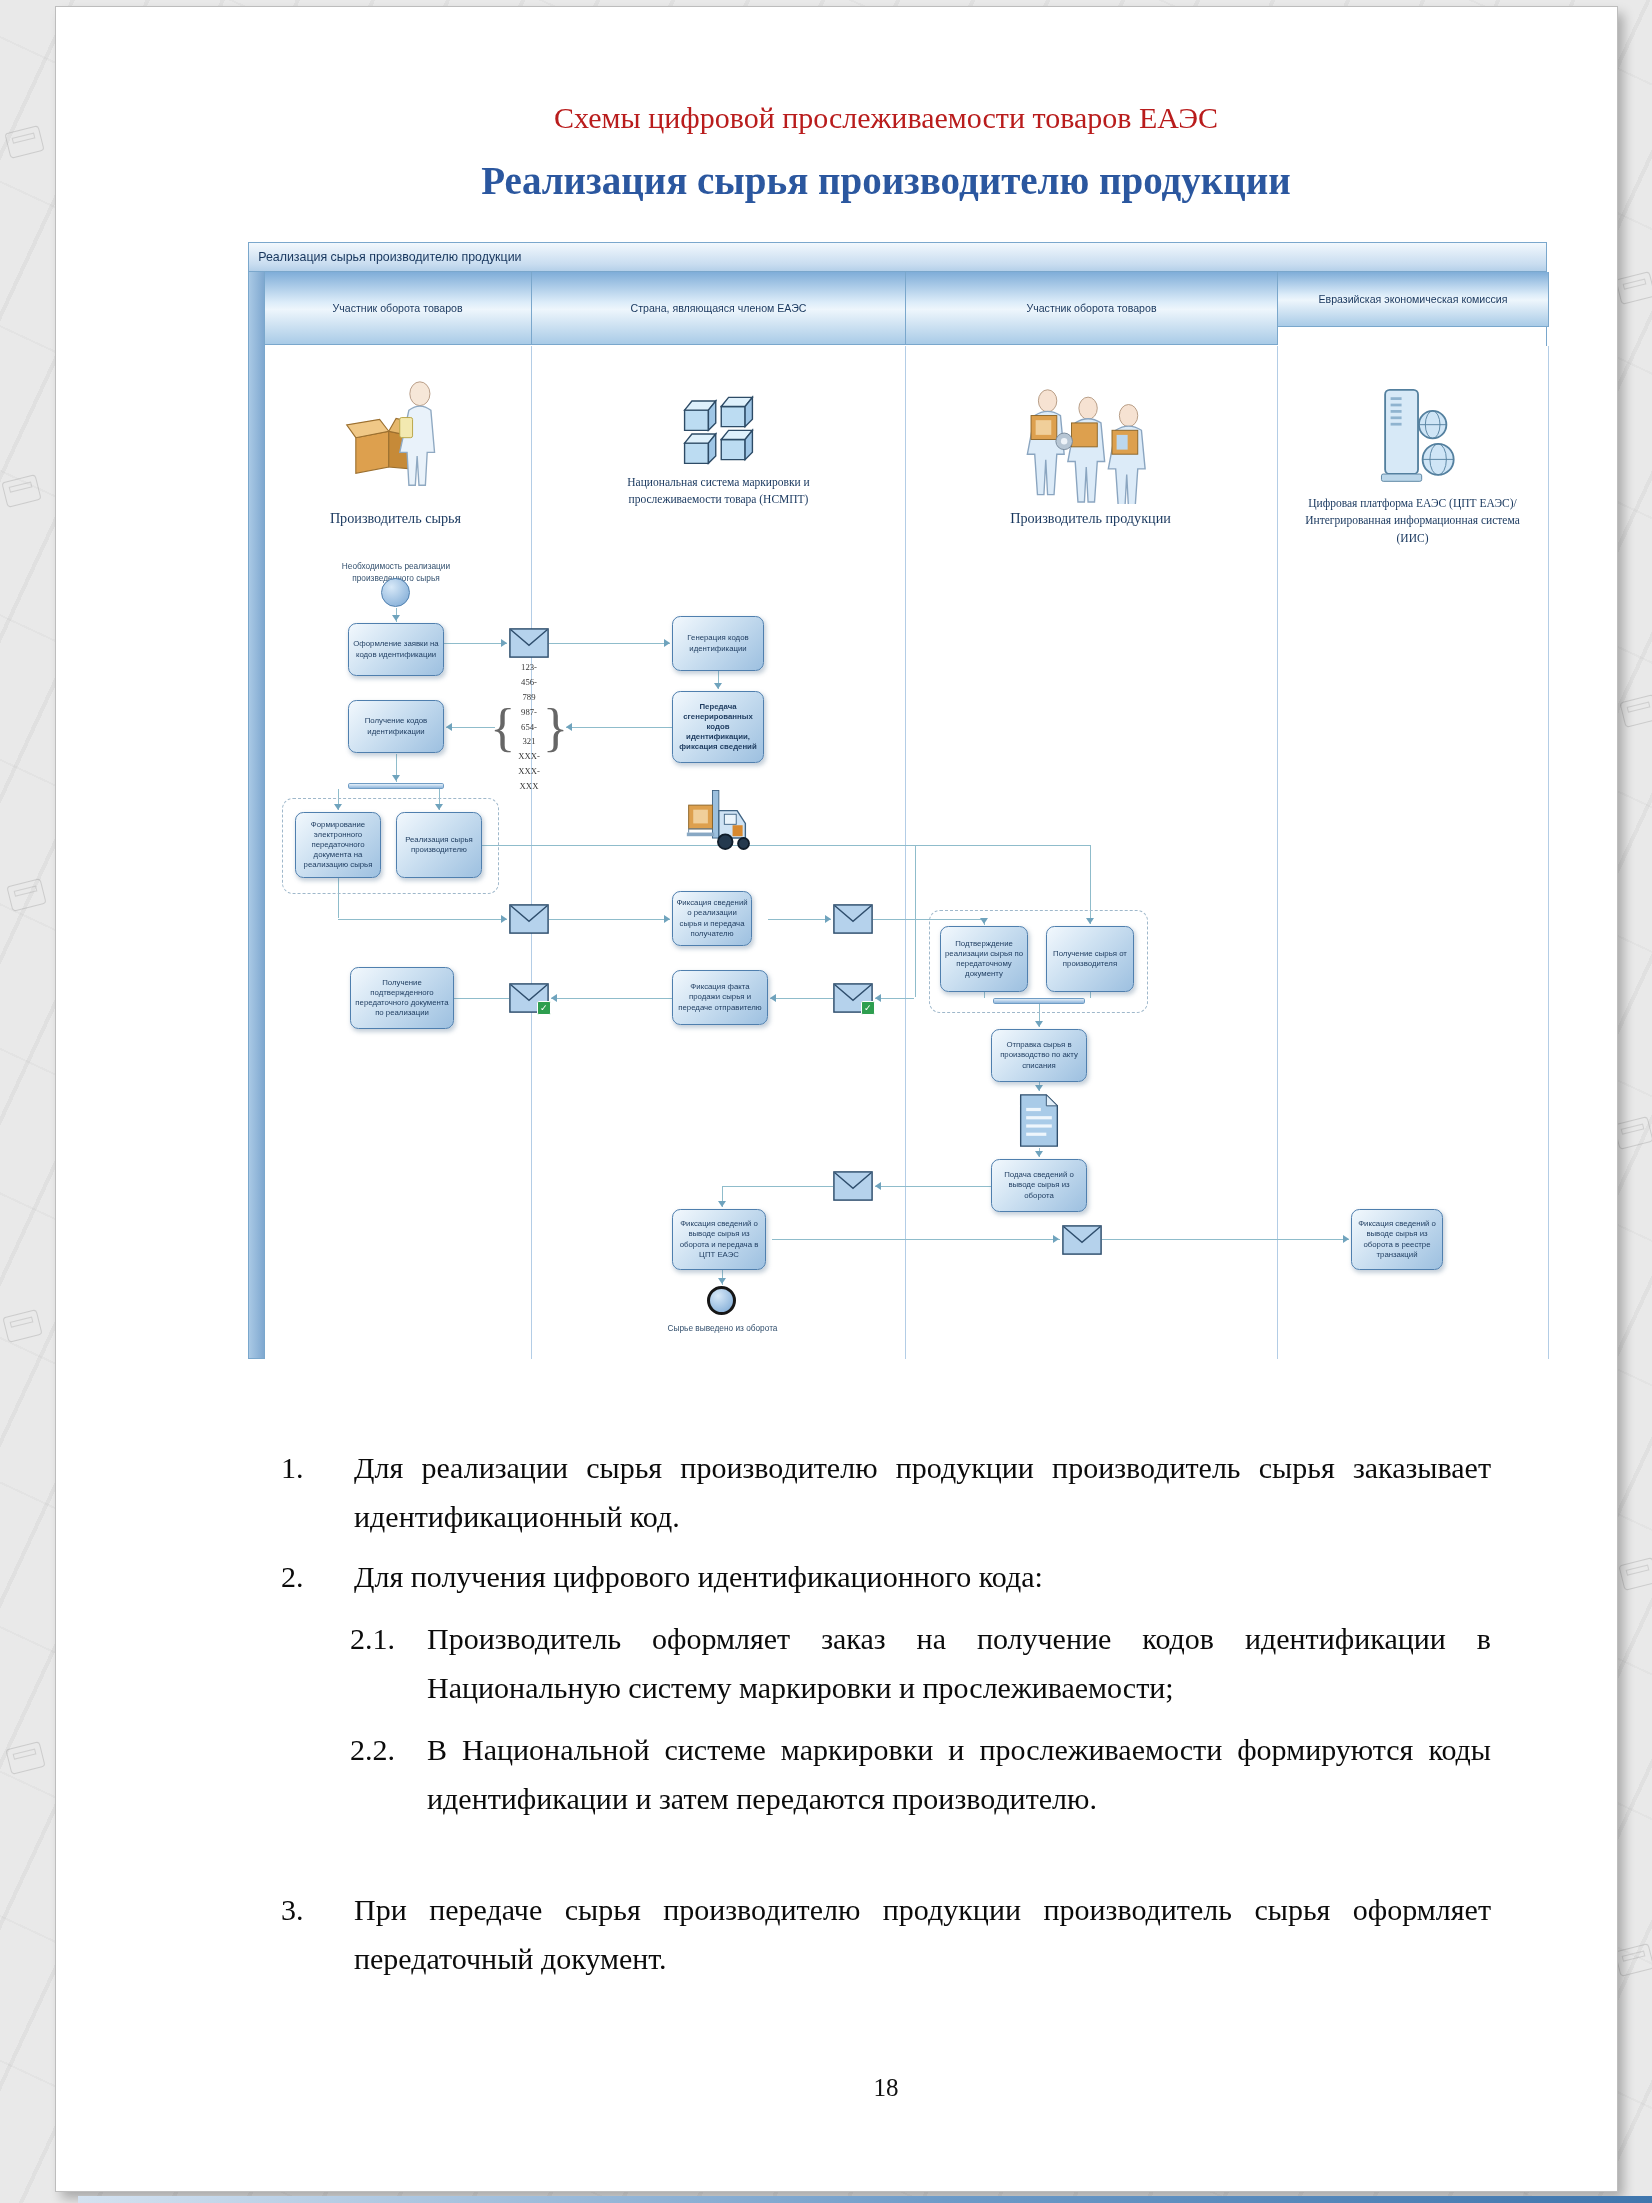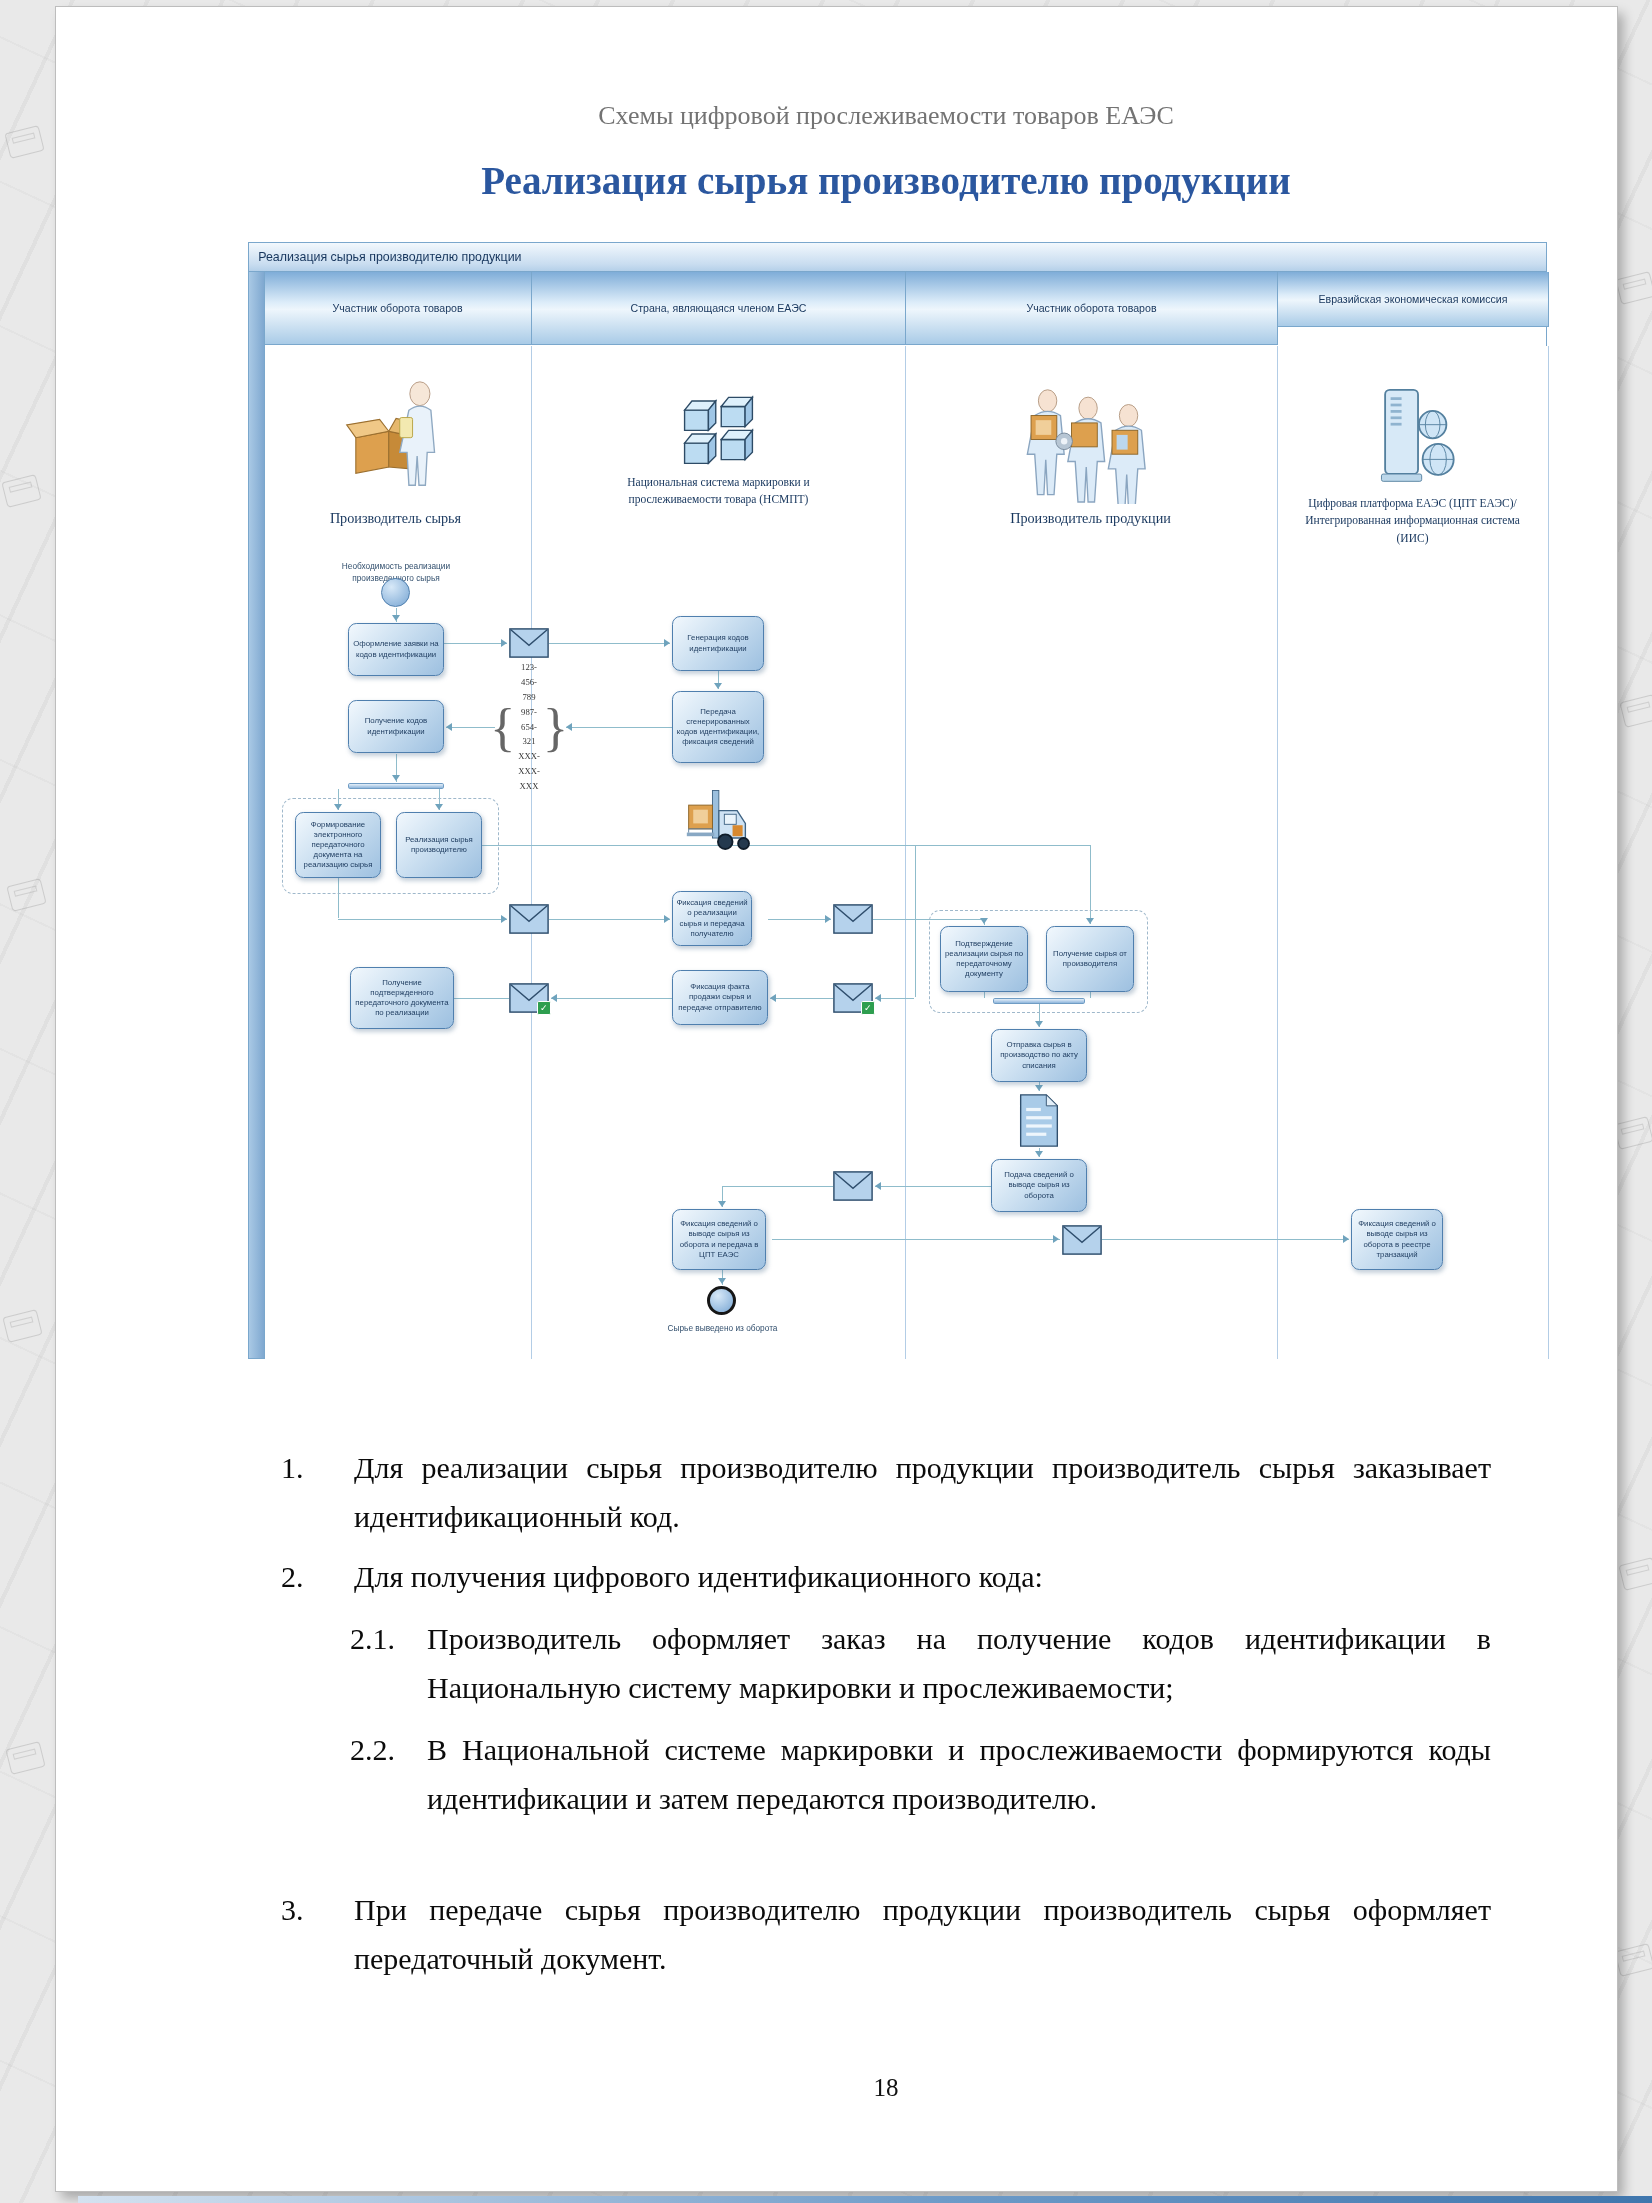--- a/index.html
+++ b/index.html
@@ -19,21 +19,21 @@
   .doodle::after{content:"";position:absolute;left:4.6px;top:4.6px;right:4.6px;height:4.6px;
     border:0.9px solid rgba(130,130,130,.25);}
   .sheet{
     position:absolute;left:55px;top:5.5px;width:1561px;height:2184px;background:#ffffff;
     border:0.9px solid #bdbdbd;box-shadow:5.5px 7.3px 11px rgba(0,0,0,.28);
   }
   .bottom-bar{position:absolute;left:78px;right:0;bottom:0;height:8.3px;
     background:linear-gradient(90deg,#d4e2f0,#6d9bc8 55%,#3f76ad);}
   .doc-header{
     position:absolute;left:119px;top:101px;width:1534px;text-align:center;
-    font-family:"Liberation Serif",serif;font-size:26px;color:#737373;
+    font-family:"Liberation Serif",serif;font-size:30px;color:#b91c1c;
   }
   .doc-title{
     position:absolute;left:119px;top:158px;width:1534px;text-align:center;
     font-family:"Liberation Serif",serif;font-size:39px;font-weight:bold;color:#2b579f;
   }
   .page-number{
     position:absolute;left:119px;top:2074px;width:1534px;text-align:center;
     font-family:"Liberation Serif",serif;font-size:25px;color:#111;
   }
   
@@ -272,21 +272,21 @@
       <div class="node dlabel small" style="left: 78px; top: 318px; width: 138px; height: 27.5px;">Необходимость реализации произведенного сырья</div>
       <div class="node start" style="left: 132px; top: 335px; width: 29px; height: 29px;"></div>
       <div class="node task" style="left: 99px; top: 380px; width: 96px; height: 53px;">Оформление заявки на кодов идентификации</div>
       <div class="node env" style="left: 260px; top: 385px; width: 40px; height: 30px;">
         <svg viewBox="0 0 44 33" preserveAspectRatio="none">
           <rect x="1" y="1" width="42" height="31" fill="#b5d2ec" stroke="#2f4e6d" stroke-width="1.6"></rect>
           <path d="M2,2 L22,19 L42,2" fill="none" stroke="#2f4e6d" stroke-width="1.6"></path>
         </svg>
       </div>
       <div class="node task" style="left: 423px; top: 373px; width: 92px; height: 55px;">Генерация кодов идентификации</div>
-      <div class="node task" style="left: 423px; top: 448px; width: 92px; height: 72px;">Передача сгенерированных кодов идентификации, фиксация сведений</div>
+      <div class="node task" style="left: 423px; top: 448px; width: 92px; height: 72px; font-weight: bold;">Передача сгенерированных кодов идентификации, фиксация сведений</div>
       <div class="node brace" style="left: 245px; top: 453px; width: 70px; height: 62px;">
         <span class="bl">{</span>
         <div class="btxt">123-456-789<br>987-654-321<br>XXX-XXX-XXX</div>
         <span class="br">}</span>
       </div>
       <div class="node task" style="left: 99px; top: 457px; width: 96px; height: 53px;">Получение кодов идентификации</div>
       <div class="node bar" style="left: 99px; top: 540px; width: 96px; height: 6.4px;"></div>
       <div class="node group" style="left: 33px; top: 555px; width: 217px; height: 96px;"></div>
       <div class="node task" style="left: 46px; top: 569px; width: 86px; height: 66px;">Формирование электронного передаточного документа на реализацию сырья</div>
       <div class="node task" style="left: 147px; top: 569px; width: 86px; height: 66px;">Реализация сырья производителю</div>

